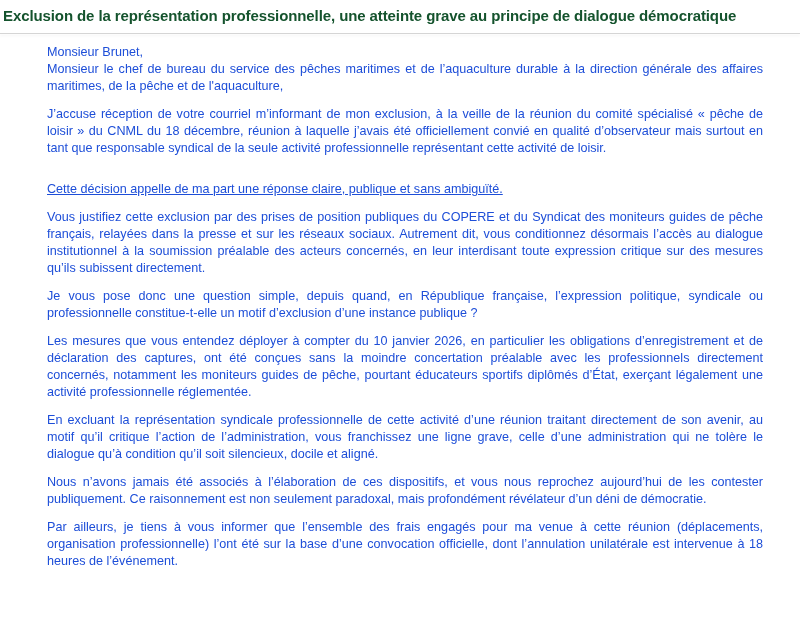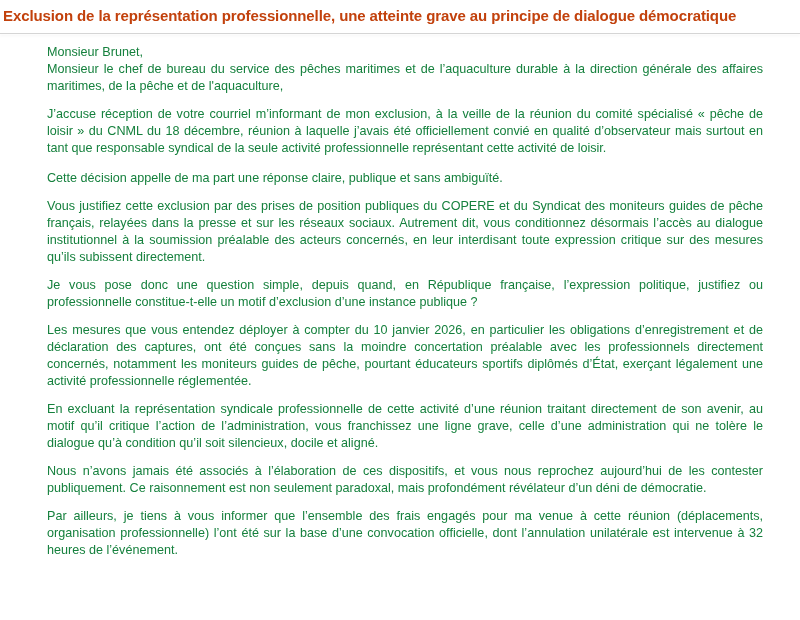--- a/index.html
+++ b/index.html
@@ -16,59 +16,60 @@
     font-family: "Liberation Sans", "DejaVu Sans", sans-serif;
   }
   .doc-header {
     padding: 7px 6px 9px 3px;
     background: #ffffff;
   }
   .doc-title {
     margin: 0;
     font-size: 15px;
     font-weight: bold;
-    color: #c2410c;
+    color: #14532d;
     letter-spacing: -0.1px;
     white-space: nowrap;
   }
   .divider {
     height: 0;
     border: none;
     border-top: 1px solid #d5d5d5;
     margin: 0;
     box-shadow: 0 2px 3px rgba(0,0,0,0.07);
   }
   .letter-body {
     padding: 10px 37px 0 47px;
-    color: #15803d;
+    color: #1d4ed8;
     font-size: 12.6px;
     line-height: 17px;
     text-align: justify;
   }
   .para {
     margin: 0 0 11px 0;
     white-space: pre-line;
   }
   .para.gap-above {
-    margin-top: 13px;
+    margin-top: 24px;
+    text-decoration: underline;
   }
 </style>
 </head>
 <body>
 
 <div class="page">
   <header class="doc-header">
     <h1 class="doc-title">Exclusion de la représentation professionnelle, une atteinte grave au principe de dialogue démocratique</h1>
   </header>
   <hr class="divider">
   <main class="letter-body">
       <p class="para">Monsieur Brunet,
 Monsieur le chef de bureau du service des pêches maritimes et de l’aquaculture durable à la direction générale des affaires maritimes, de la pêche et de l'aquaculture,</p>
       <p class="para">J’accuse réception de votre courriel m’informant de mon exclusion, à la veille de la réunion du comité spécialisé « pêche de loisir » du CNML du 18 décembre, réunion à laquelle j’avais été officiellement convié en qualité d’observateur mais surtout en tant que responsable syndical de la seule activité professionnelle représentant cette activité de loisir.</p>
       <p class="para gap-above">Cette décision appelle de ma part une réponse claire, publique et sans ambiguïté.</p>
       <p class="para">Vous justifiez cette exclusion par des prises de position publiques du COPERE et du Syndicat des moniteurs guides de pêche français, relayées dans la presse et sur les réseaux sociaux. Autrement dit, vous conditionnez désormais l’accès au dialogue institutionnel à la soumission préalable des acteurs concernés, en leur interdisant toute expression critique sur des mesures qu’ils subissent directement.</p>
-      <p class="para">Je vous pose donc une question simple, depuis quand, en République française, l’expression politique, justifiez ou professionnelle constitue-t-elle un motif d’exclusion d’une instance publique ?</p>
+      <p class="para">Je vous pose donc une question simple, depuis quand, en République française, l’expression politique, syndicale ou professionnelle constitue-t-elle un motif d’exclusion d’une instance publique ?</p>
       <p class="para">Les mesures que vous entendez déployer à compter du 10 janvier 2026, en particulier les obligations d’enregistrement et de déclaration des captures, ont été conçues sans la moindre concertation préalable avec les professionnels directement concernés, notamment les moniteurs guides de pêche, pourtant éducateurs sportifs diplômés d’État, exerçant légalement une activité professionnelle réglementée.</p>
       <p class="para">En excluant la représentation syndicale professionnelle de cette activité d’une réunion traitant directement de son avenir, au motif qu’il critique l’action de l’administration, vous franchissez une ligne grave, celle d’une administration qui ne tolère le dialogue qu’à condition qu’il soit silencieux, docile et aligné.</p>
       <p class="para">Nous n’avons jamais été associés à l’élaboration de ces dispositifs, et vous nous reprochez aujourd’hui de les contester publiquement. Ce raisonnement est non seulement paradoxal, mais profondément révélateur d’un déni de démocratie.</p>
-      <p class="para">Par ailleurs, je tiens à vous informer que l’ensemble des frais engagés pour ma venue à cette réunion (déplacements, organisation professionnelle) l’ont été sur la base d’une convocation officielle, dont l’annulation unilatérale est intervenue à 32 heures de l’événement.</p>
+      <p class="para">Par ailleurs, je tiens à vous informer que l’ensemble des frais engagés pour ma venue à cette réunion (déplacements, organisation professionnelle) l’ont été sur la base d’une convocation officielle, dont l’annulation unilatérale est intervenue à 18 heures de l’événement.</p>
     </main>
 </div>
 
 </body></html>

